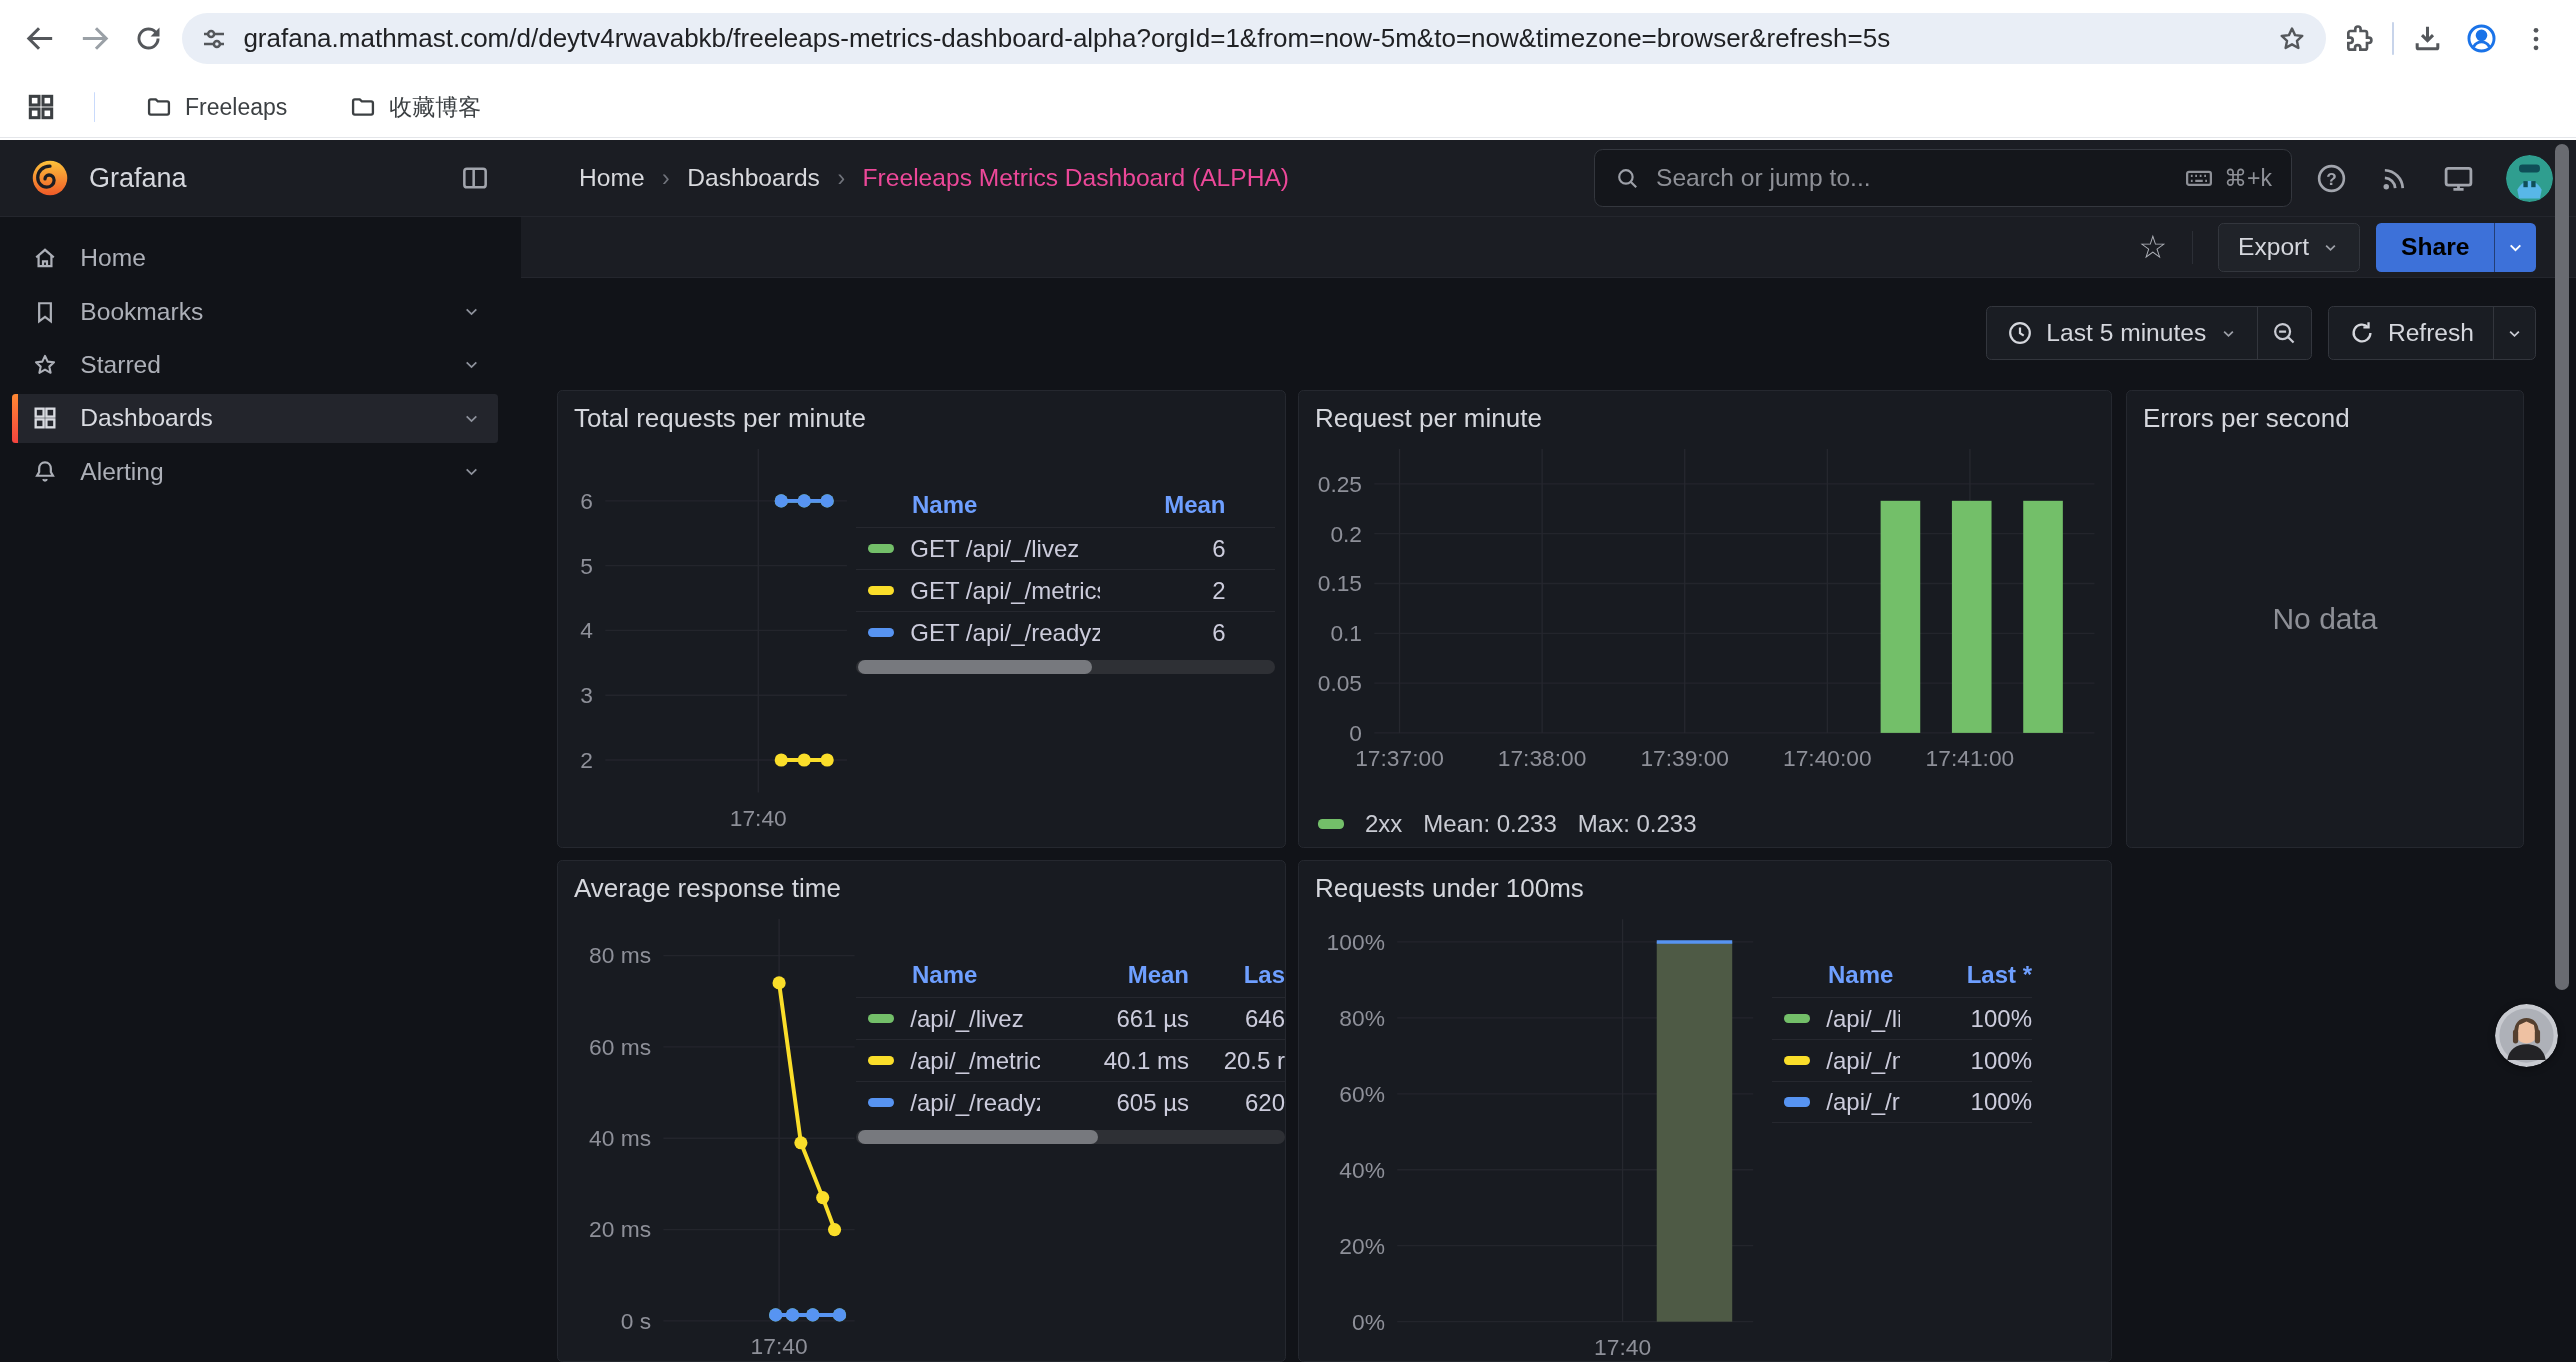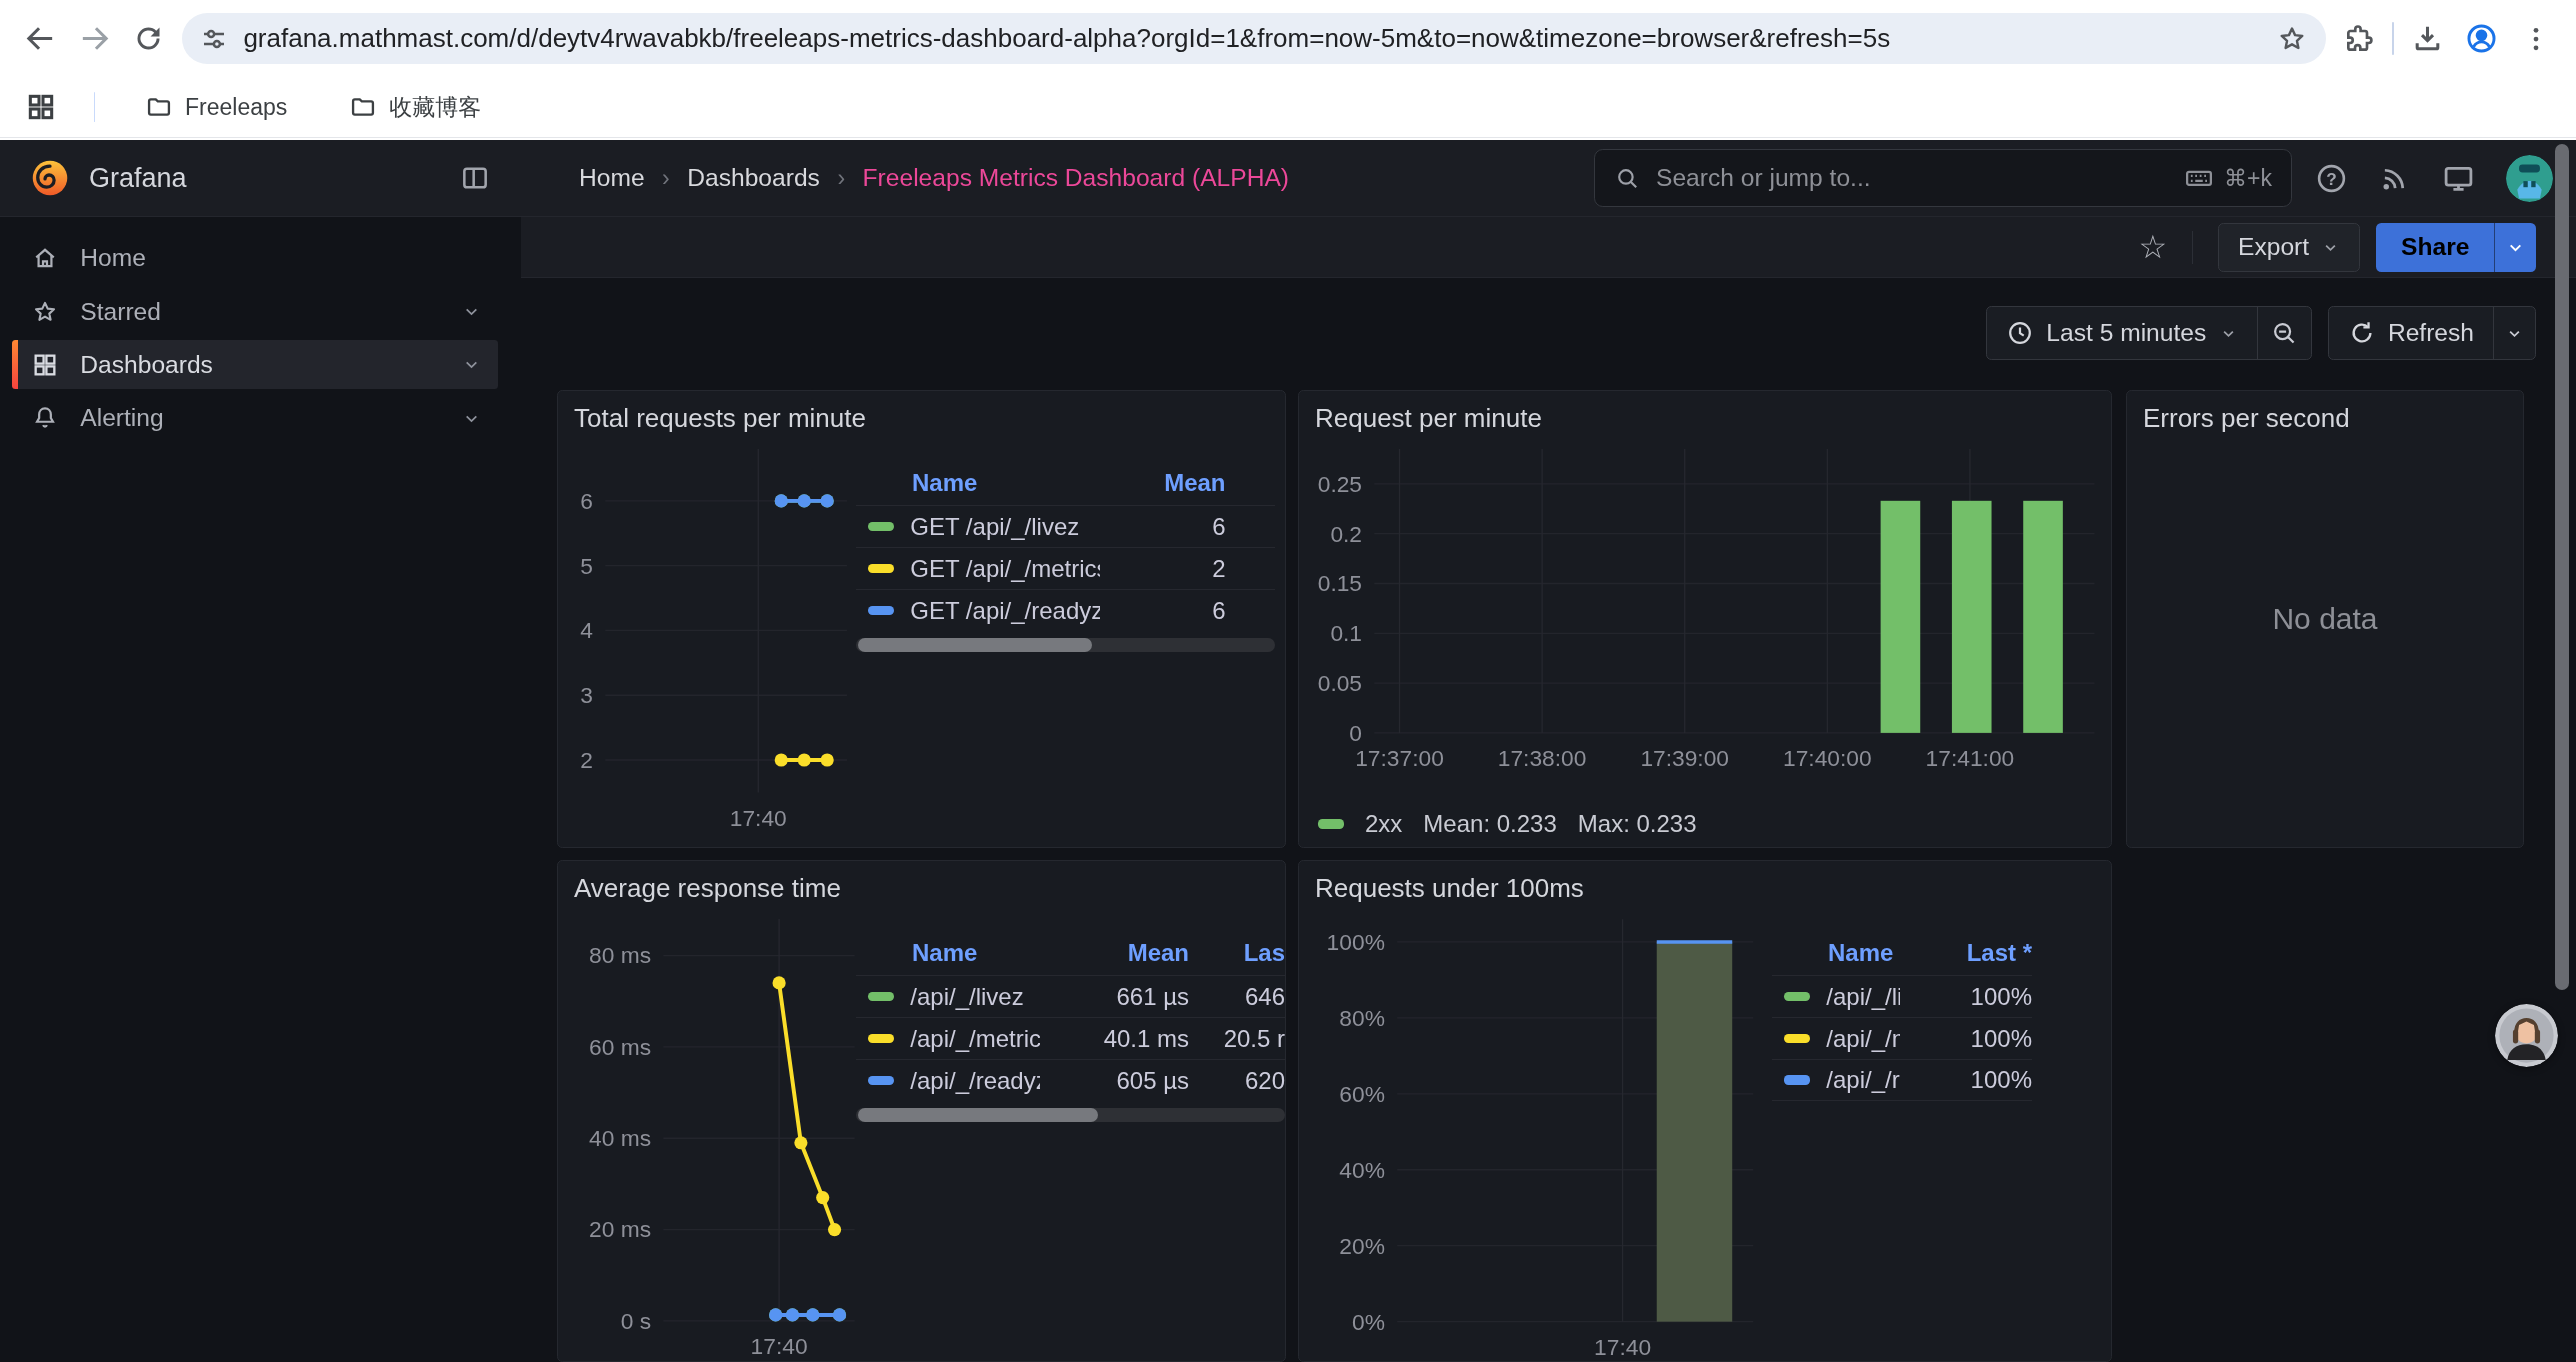--- a/index.html
+++ b/index.html
@@ -79,21 +79,21 @@
   #p5{left:777px;top:582px;width:814px;height:502px;}
   .panel-title{position:absolute;top:12.3px;left:16px;font-size:26px;font-weight:500;color:#d5d7dd;}
   .chart-svg{position:absolute;left:7px;top:51px;}
   .no-data{position:absolute;inset:0;display:flex;align-items:center;justify-content:center;
            font-size:30px;color:#8e9097;}
 
   .legend{position:absolute;font-size:24px;color:#ccccdc;}
   #p1 .legend{left:298px;right:10.5px;top:70px;}
   #p4 .legend{left:298px;right:0;top:70px;}
   #p5 .legend{left:473px;right:79px;top:70px;}
-  .lg-head{display:flex;align-items:center;height:44px;color:#6e9fff;font-weight:600;padding-left:56px;}
+  .lg-head{display:flex;align-items:center;height:44px;color:#6e9fff;font-weight:600;padding-left:56px;margin-top:22px;}
   .lg-row{display:flex;align-items:center;height:42px;border-top:1.3px solid #26282f;}
   .lg-row:last-of-type{border-bottom:1.3px solid #26282f;}
   .swatch{width:26px;height:9.6px;border-radius:4.4px;margin:0 16px 0 12.3px;flex:0 0 auto;}
   .lg-name{flex:1;white-space:nowrap;overflow:hidden;}
   .col-mean{width:175px;text-align:right;padding-right:49px;}
   #p4 .col-mean{width:149px;padding-right:0;}
   .col-last{width:96px;text-align:right;white-space:nowrap;}
   #p5 .col-last{width:132px;}
   .lg-scroll{position:relative;height:14px;border-radius:7px;background:#2e3035;margin-top:7px;}
   .lg-thumb{position:absolute;left:1.8px;top:0;height:14px;width:56%;border-radius:7px;background:#77797e;}
@@ -281,20 +281,31 @@
       <div class="sidebar">
         <div class="side-item">
           <svg width="28" height="28" viewBox="0 0 24 24">
               <g fill="none" stroke="currentColor" stroke-width="1.9">
                 <path d="M4.5 11.5L12 5l7.5 6.5"></path>
                 <path d="M6.5 10.2V19h11v-8.8"></path>
                 <path d="M10.3 19v-4.2h3.4V19"></path>
               </g>
             </svg>
           <span>Home</span>
+        </div>
+        <div class="side-item">
+          <svg width="28" height="28" viewBox="0 0 24 24">
+              <path d="M7 4.5h10V20l-5-3.8L7 20z" fill="none" stroke="currentColor" stroke-width="1.9"></path>
+            </svg>
+          <span>Bookmarks</span>
+          <span class="chev">
+              <svg width="21" height="21" viewBox="0 0 24 24">
+                <path d="M6.5 9.5l5.5 5.5 5.5-5.5" fill="none" stroke="currentColor" stroke-width="2"></path>
+              </svg>
+            </span>
         </div>
         <div class="side-item">
           <svg width="28" height="28" viewBox="0 0 24 24">
               <path d="M12 4.2l2.3 4.9 5.4.6-4 3.7 1.1 5.3L12 16l-4.8 2.7 1.1-5.3-4-3.7 5.4-.6z" fill="none" stroke="currentColor" stroke-width="1.8" stroke-linejoin="round"></path>
             </svg>
           <span>Starred</span>
           <span class="chev">
               <svg width="21" height="21" viewBox="0 0 24 24">
                 <path d="M6.5 9.5l5.5 5.5 5.5-5.5" fill="none" stroke="currentColor" stroke-width="2"></path>
               </svg>

